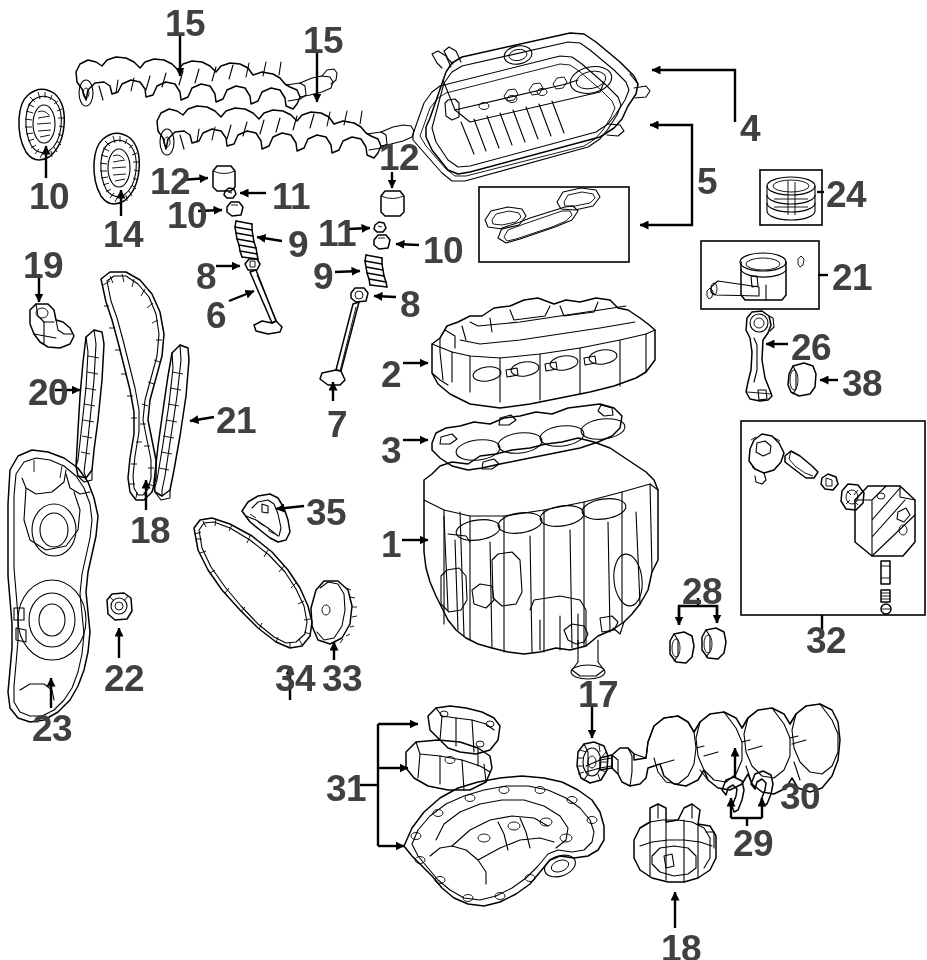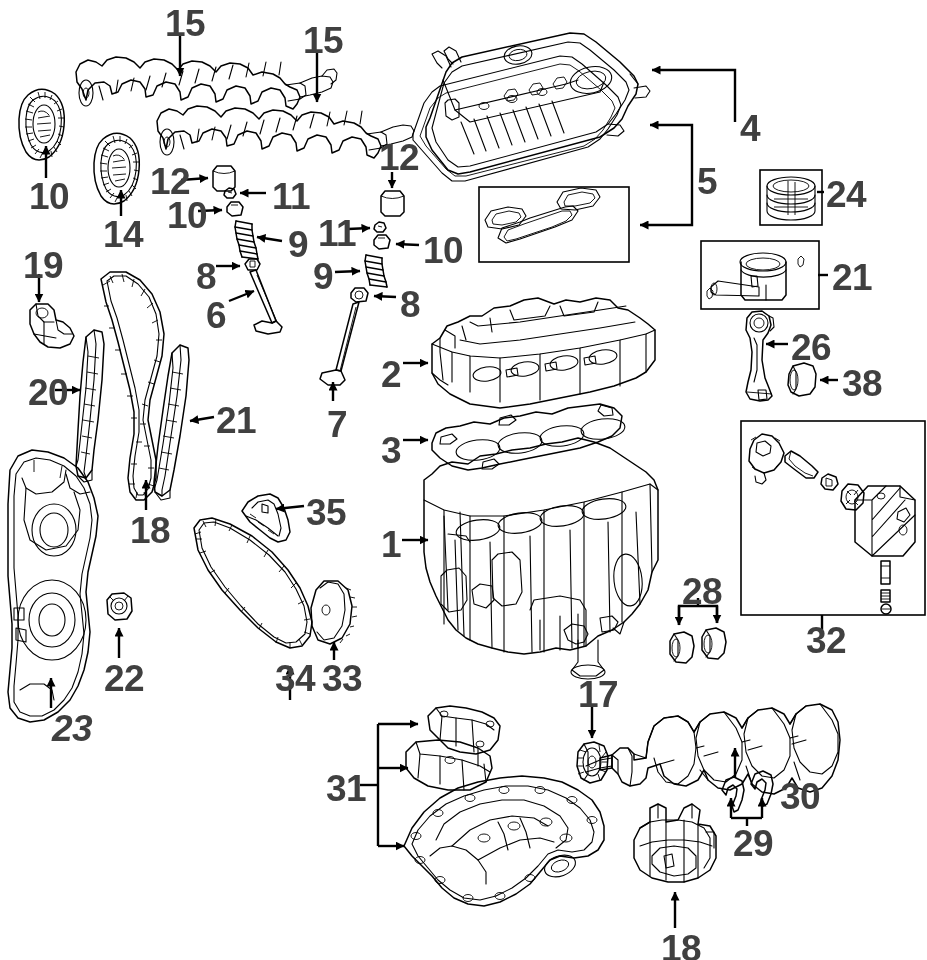--- a/index.html
+++ b/index.html
@@ -712,21 +712,21 @@
 <span class="lbl" style="left:103px;top:216px;">14</span>
 <span class="lbl" style="left:165px;top:5px;">15</span>
 <span class="lbl" style="left:303px;top:22px;">15</span>
 <span class="lbl" style="left:29px;top:178px;">10</span>
 <span class="lbl" style="left:578px;top:676px;">17</span>
 <span class="lbl" style="left:130px;top:512px;">18</span>
 <span class="lbl" style="left:23px;top:247px;">19</span>
 <span class="lbl" style="left:28px;top:374px;">20</span>
 <span class="lbl" style="left:216px;top:402px;">21</span>
 <span class="lbl" style="left:104px;top:660px;">22</span>
-<span class="lbl" style="left:52px;top:710px;font-style:italic;">23</span>
+<span class="lbl" style="left:32px;top:710px;">23</span>
 <span class="lbl" style="left:826px;top:176px;">24</span>
 <span class="lbl" style="left:832px;top:259px;">21</span>
 <span class="lbl" style="left:791px;top:329px;">26</span>
 <span class="lbl" style="left:842px;top:365px;">38</span>
 <span class="lbl" style="left:682px;top:565px;margin-top:8px;">28</span>
 <span class="lbl" style="left:733px;top:825px;">29</span>
 <span class="lbl" style="left:780px;top:778px;">30</span>
 <span class="lbl" style="left:326px;top:770px;">31</span>
 <span class="lbl" style="left:806px;top:622px;">32</span>
 <span class="lbl" style="left:322px;top:660px;">33</span>

